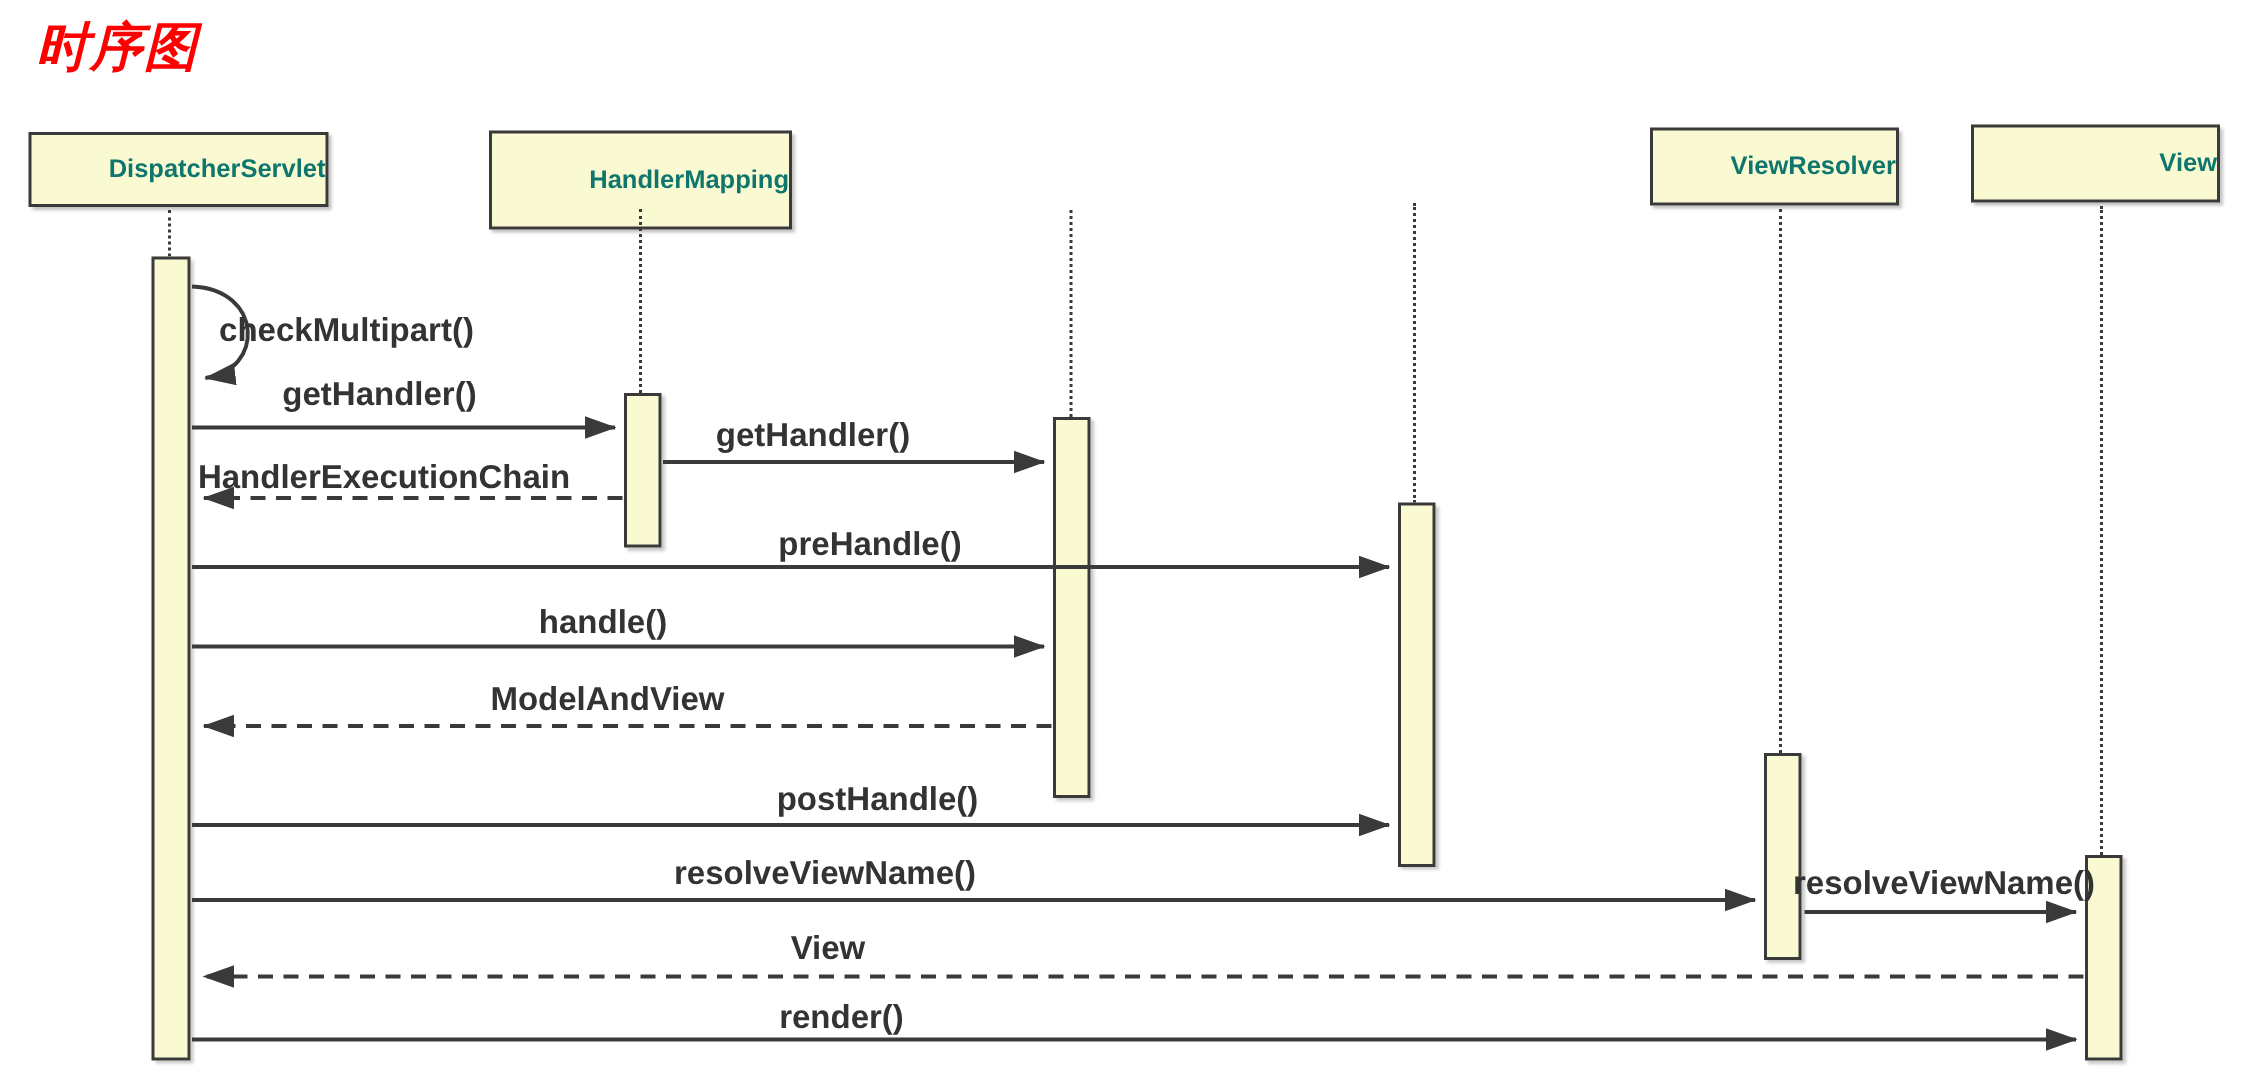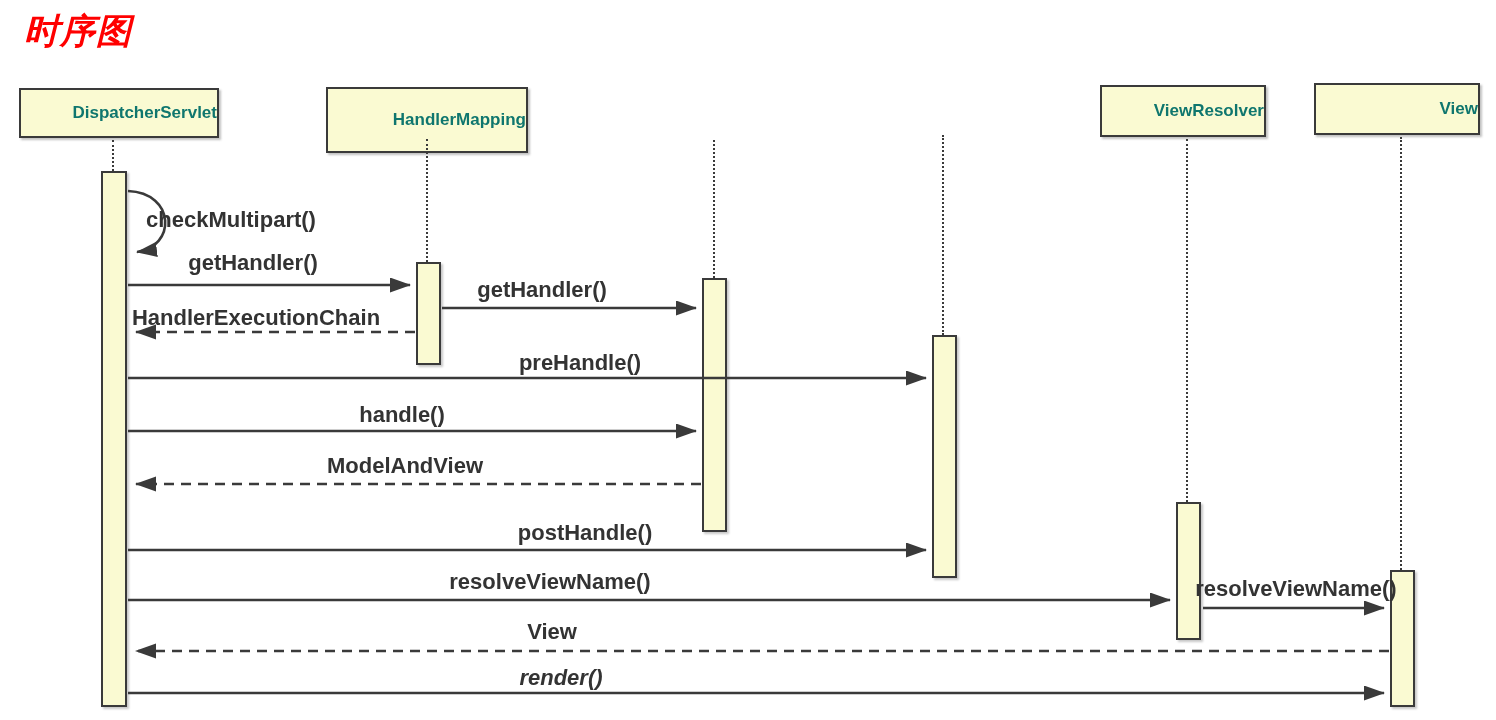--- a/index.html
+++ b/index.html
@@ -119,17 +119,17 @@
   <div class="mlabel" style="left:253px;top:250px;">getHandler()</div>
   <div class="mlabel" style="left:256px;top:305px;">HandlerExecutionChain</div>
   <div class="mlabel" style="left:542px;top:277px;">getHandler()</div>
   <div class="mlabel" style="left:580px;top:350px;">preHandle()</div>
   <div class="mlabel" style="left:390px;top:402px;margin-left:12px;">handle()</div>
   <div class="mlabel" style="left:405px;top:453px;">ModelAndView</div>
   <div class="mlabel" style="left:585px;top:520px;">postHandle()</div>
   <div class="mlabel" style="left:550px;top:569px;">resolveViewName()</div>
   <div class="mlabel" style="left:1296px;top:576px;">resolveViewName()</div>
   <div class="mlabel" style="left:552px;top:619px;">View</div>
-  <div class="mlabel" style="left:561px;top:665px;font-style:italic;">render()</div>
+  <div class="mlabel" style="left:561px;top:665px;">render()</div>
 
   <div class="watermark">CSDN @瓦欧</div>
 
 </div>
 
 </body></html>

